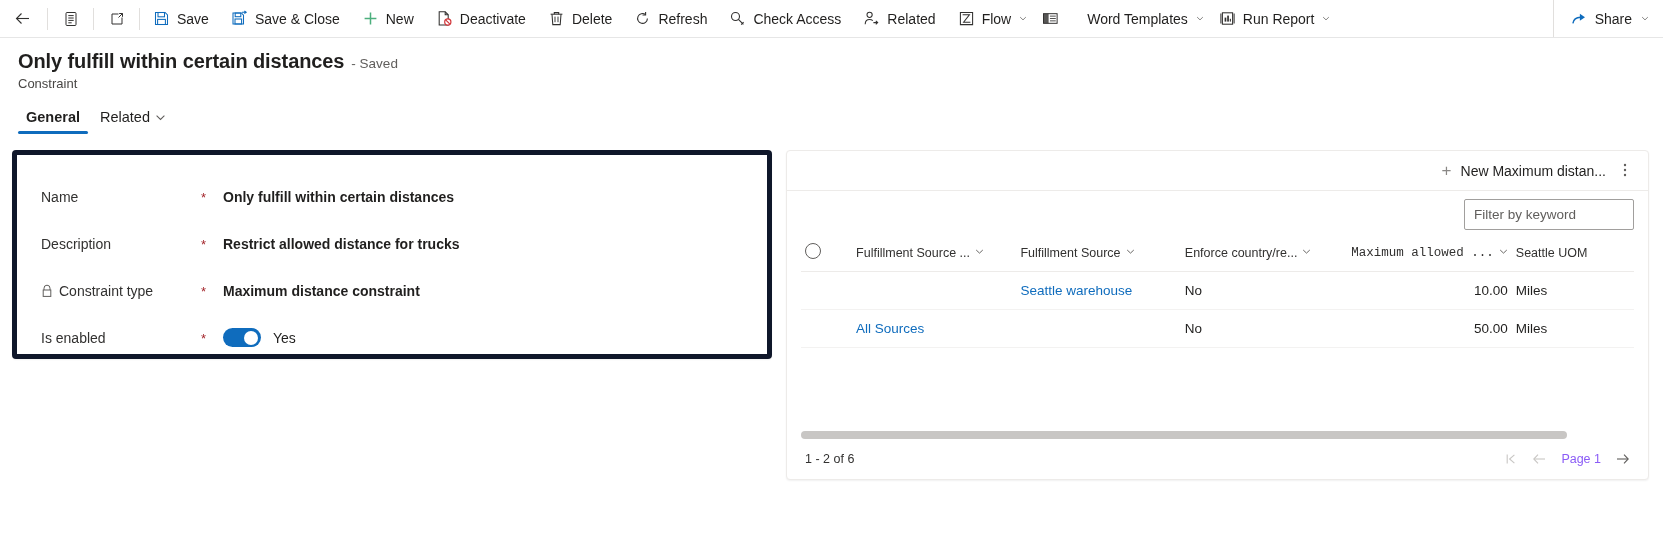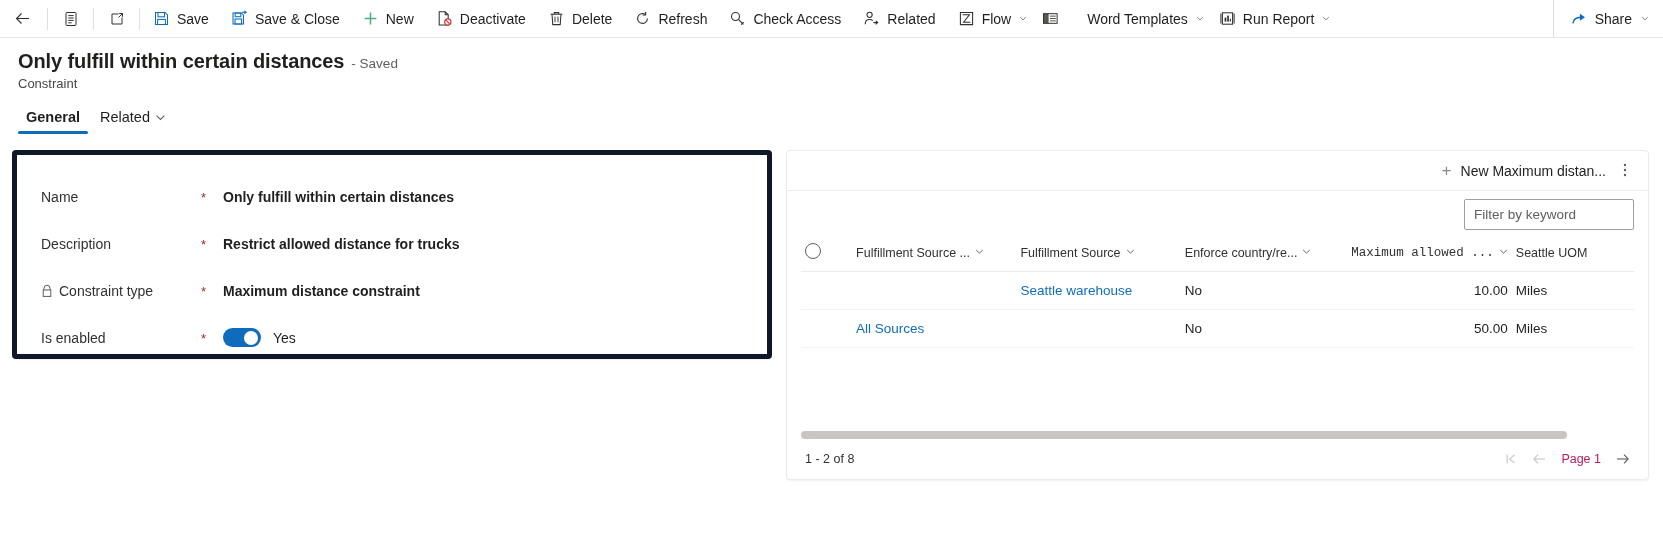--- a/index.html
+++ b/index.html
@@ -148,21 +148,21 @@
 
   .hscroll-track { padding: 0 14px; }
   .hscroll-bar { height: 8px; background: #c8c6c4; border-radius: 4px; width: 92%; cursor: pointer; }
 
   .grid-footer {
     height: 40px; display: flex; align-items: center; justify-content: space-between;
     padding: 0 18px 0 18px; font-size: 12.5px; color: #323130;
   }
   .pager { display: flex; align-items: center; gap: 14px; color: #605e5c; }
   .pager .pg-ic { cursor: pointer; display:inline-flex; align-items:center; }
-  .pg-label { color: #be185d; font-size: 12.5px; }
+  .pg-label { color: #8b5cf6; font-size: 12.5px; }
   .dim { color: #c8c6c4; }
 </style>
 </head>
 <body>
 
 <div class="commandbar">
 
   <div class="cmd-group">
     <div class="cmd-btn" style="padding:0 14px;">
       <span class="cmd-ic">
@@ -525,21 +525,21 @@
           </tr>
         </tbody>
       </table>
     </div>
 
     <div class="hscroll-track">
       <div class="hscroll-bar"></div>
     </div>
 
     <div class="grid-footer">
-      <div>1 - 2 of 8</div>
+      <div>1 - 2 of 6</div>
       <div class="pager">
         <span class="pg-ic dim">
           <svg width="14" height="14" viewBox="0 0 14 14">
               <path d="M3.2 2.6v8.8" stroke="#c8c6c4" stroke-width="1.1"></path>
               <path d="M10.4 2.8 L5.6 7 L10.4 11.2" stroke="#c8c6c4" stroke-width="1.1" fill="none"></path>
             </svg>
         </span>
         <span class="pg-ic dim">
           <svg width="15" height="14" viewBox="0 0 15 14">
               <path d="M6 2.6 L1.8 7 L6 11.4" stroke="#c8c6c4" stroke-width="1.1" fill="none"></path>

